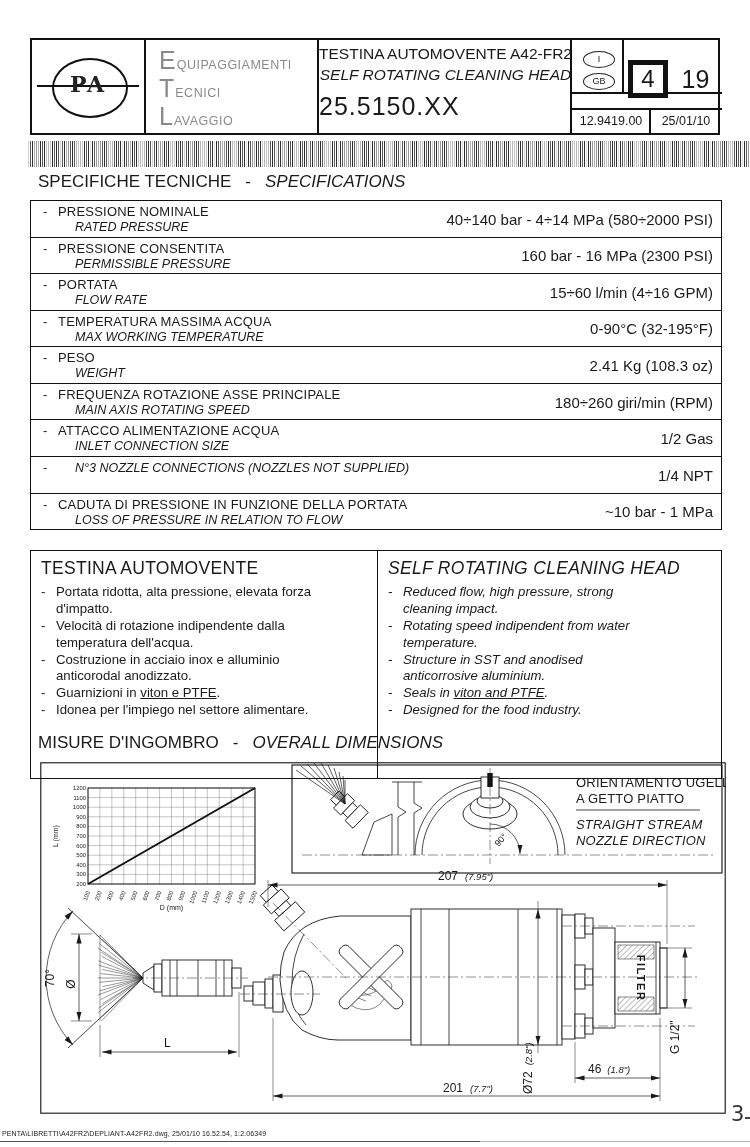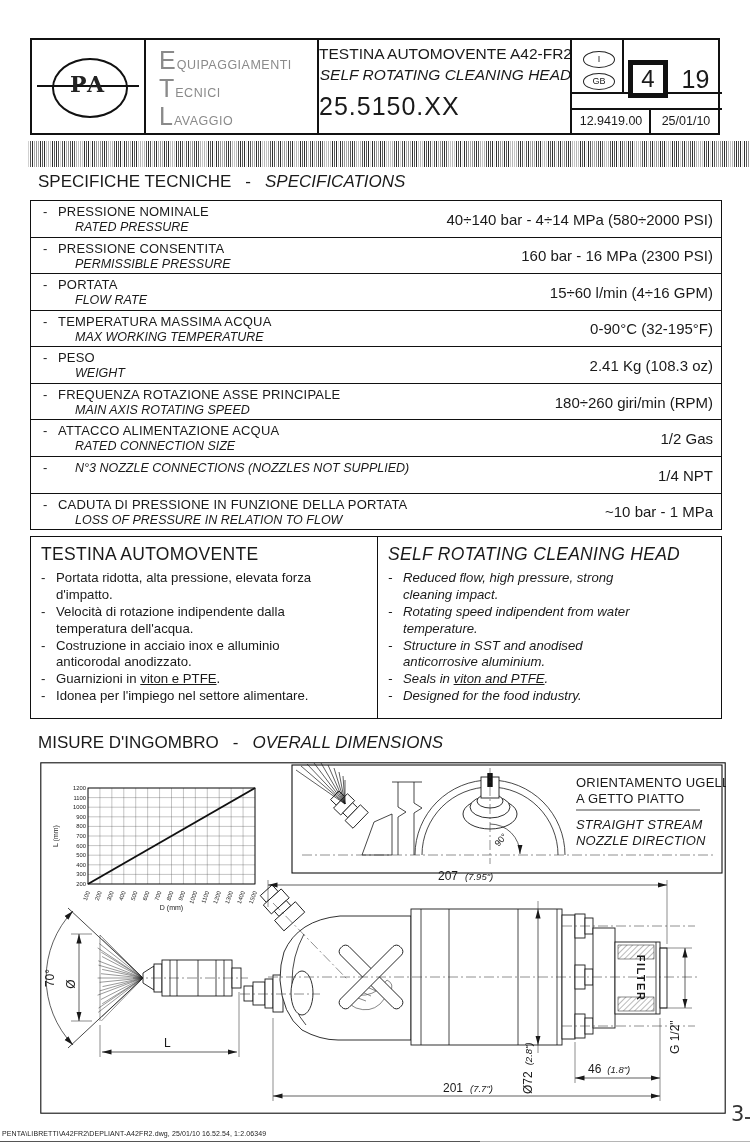--- a/index.html
+++ b/index.html
@@ -56,21 +56,21 @@
   .srow{position:relative;flex:1;border-top:1px solid #111}
   .srow:first-child{border-top:none}
   .slabel{position:absolute;left:12px;top:3px;display:flex}
   .slabel .dash{width:15px;font-size:13px}
   .s-it{font-size:13px;letter-spacing:.2px}
   .s-en{font-size:12.5px;font-style:italic;margin-left:17px;margin-top:1px}
   .sval{position:absolute;right:8px;top:50%;transform:translateY(-50%);width:322px;
         text-align:right;font-size:15px;white-space:nowrap}
 
   
-  .desc{left:30px;top:536px;width:692px;height:183px;border:1.5px solid #111;box-sizing:border-box}
+  .desc{left:30px;top:550px;width:692px;height:229px;border:1.5px solid #111;box-sizing:border-box}
   .pane{position:absolute;top:0;bottom:0;padding:5px 10px;box-sizing:border-box}
   .pane-l{left:0;width:346px}
   .pane-r{left:346px;right:0;border-left:1.5px solid #111;font-style:italic}
   .ptitle{font-size:17.5px;margin:2px 0 5px 0;letter-spacing:.3px}
   .bullet{display:flex;font-size:13.2px;line-height:1.28}
   .bullet .dash{width:15px;flex:none}
   .pane-l .btxt{width:270px}
   .pane-r .btxt{width:255px}
   .u{text-decoration:underline}
 
@@ -216,21 +216,21 @@
           <div class="s-en">MAIN AXIS ROTATING SPEED</div>
         </div>
       </div>
     <div class="sval">180÷260 giri/min (RPM)</div>
   </div>
   <div class="srow">
     <div class="slabel">
         <span class="dash">-</span>
       <div>
           <div class="s-it">ATTACCO ALIMENTAZIONE ACQUA</div>
-          <div class="s-en">RATED CONNECTION SIZE</div>
+          <div class="s-en">INLET CONNECTION SIZE</div>
         </div>
       </div>
     <div class="sval">1/2 Gas</div>
   </div>
   <div class="srow">
     <div class="slabel">
         <span class="dash">-</span>
       <div>
           <div class="s-en">N°3 NOZZLE CONNECTIONS (NOZZLES NOT SUPPLIED)</div>
         </div>

